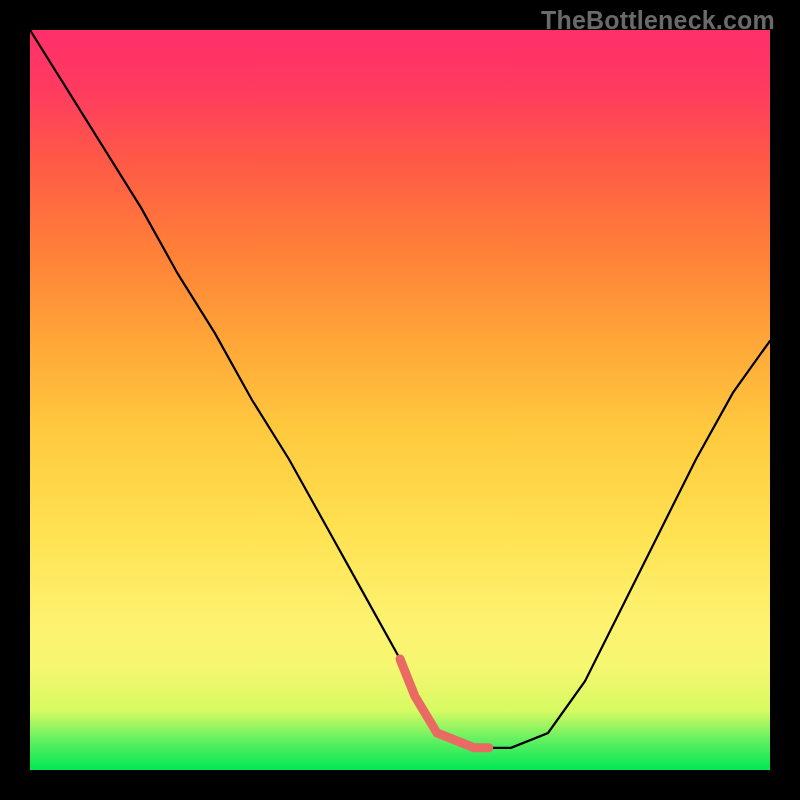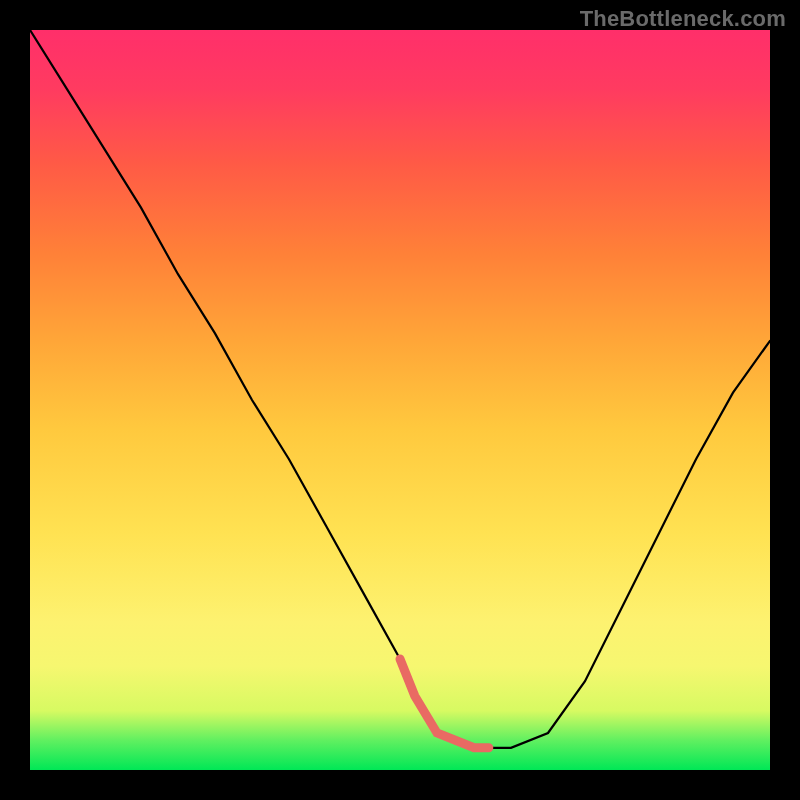--- a/index.html
+++ b/index.html
@@ -13,23 +13,23 @@
   }
   .stage {
     position: relative;
     width: 800px;
     height: 800px;
     background: #000;
   }
   .watermark {
     position: absolute;
     top: 6px;
-    right: 14px;
+    right: 25px;
     color: #6a6a6a;
-    font-size: 22px;
+    font-size: 25px;
     font-weight: 600;
     letter-spacing: 0.2px;
     z-index: 20;
     pointer-events: none;
   }
   .plot-frame {
     position: absolute;
     left: 30px;
     top: 30px;
     width: 740px;

